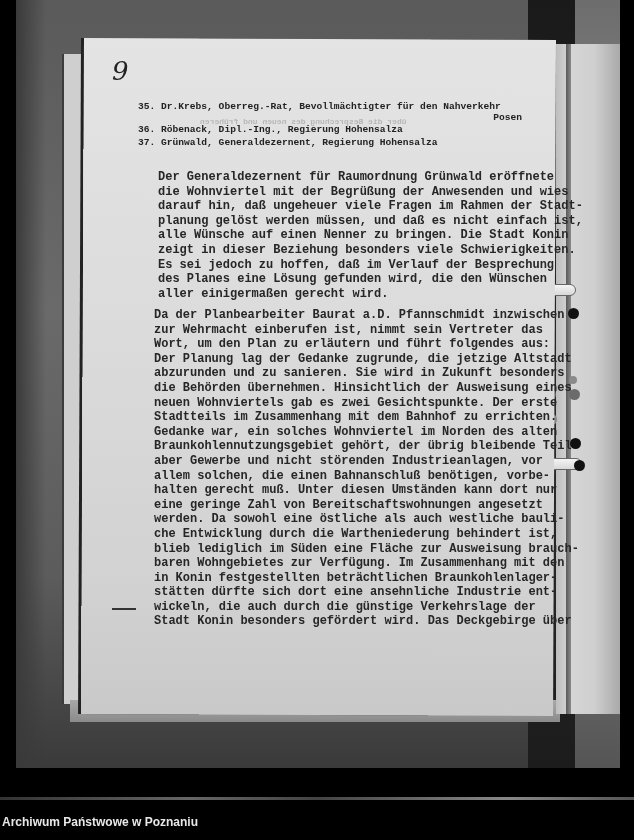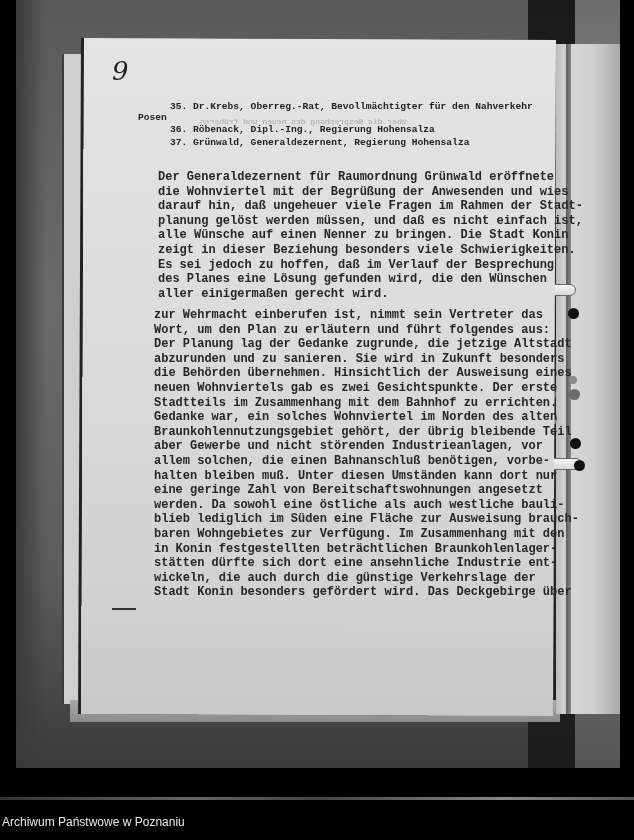--- a/index.html
+++ b/index.html
@@ -58,42 +58,42 @@
   }
   .page-number {
     position: absolute; left: 112px; top: 56px;
     font-family: "DejaVu Serif", serif; font-style: italic;
     font-size: 26px; color: #222;
   }
   .list {
     position: absolute; left: 138px; top: 100px; width: 390px;
     font-size: 9.6px; font-weight: bold; color: #222; line-height: 13.5px;
   }
-  .list .row { white-space: nowrap; margin-left: 32px; }
-  .list .cont { padding-right: 6px; margin-top: -2px; line-height: 11px; }
+  .list .row { white-space: nowrap; }
+  .list .cont { text-align: right; padding-right: 6px; margin-top: -2px; line-height: 11px; }
   .para {
     position: absolute; width: 372px;
     font-size: 12px; font-weight: bold; color: #262626; line-height: 14.6px;
   }
   .para .line { white-space: nowrap; }
   .p1 { left: 158px; top: 170px; }
   .p2 { left: 154px; top: 308px; }
   .bleed {
     position: absolute; left: 200px; top: 117px; font-size: 8px; color: #9a9a9a;
     transform: scaleX(-1); opacity: 0.6; font-weight: bold; white-space: nowrap;
   }
   .margin-mark { position: absolute; left: 112px; top: 608px; width: 24px; height: 2px; background: #333; }
   .footer-rule {
     position: absolute; left: 0; top: 797px; width: 634px; height: 3px;
     background: linear-gradient(90deg, #333 0%, #666 30%, #444 50%, #888 80%, #555 100%);
   }
   .footer {
     position: absolute; left: 2px; top: 815px;
     font-family: "Liberation Sans", "DejaVu Sans", sans-serif;
-    font-size: 12px; font-weight: normal; color: #e8e8e8;
+    font-size: 12px; font-weight: bold; color: #e8e8e8;
   }
 </style>
 </head>
 <body>
 
 <div class="scan-frame"></div>
 <div class="right-dark-strip"></div>
 <div class="right-edge-strip"></div>
 <div class="under-sheet"></div>
 <div class="under-sheet-base"></div>
@@ -141,34 +141,36 @@
   <div class="line">darauf hin, daß ungeheuer viele Fragen im Rahmen der Stadt-</div>
   <div class="line">planung gelöst werden müssen, und daß es nicht einfach ist,</div>
   <div class="line">alle Wünsche auf einen Nenner zu bringen. Die Stadt Konin</div>
   <div class="line">zeigt in dieser Beziehung besonders viele Schwierigkeiten.</div>
   <div class="line">Es sei jedoch zu hoffen, daß im Verlauf der Besprechung</div>
   <div class="line">des Planes eine Lösung gefunden wird, die den Wünschen</div>
   <div class="line">aller einigermaßen gerecht wird.</div>
 </div>
 
 <div class="para p2">
+  <div class="line">Da der Planbearbeiter Baurat a.D. Pfannschmidt inzwischen</div>
   <div class="line">zur Wehrmacht einberufen ist, nimmt sein Vertreter das</div>
   <div class="line">Wort, um den Plan zu erläutern und führt folgendes aus:</div>
   <div class="line">Der Planung lag der Gedanke zugrunde, die jetzige Altstadt</div>
   <div class="line">abzurunden und zu sanieren. Sie wird in Zukunft besonders</div>
   <div class="line">die Behörden übernehmen. Hinsichtlich der Ausweisung eines</div>
   <div class="line">neuen Wohnviertels gab es zwei Gesichtspunkte. Der erste</div>
   <div class="line">Stadtteils im Zusammenhang mit dem Bahnhof zu errichten.</div>
   <div class="line">Gedanke war, ein solches Wohnviertel im Norden des alten</div>
   <div class="line">Braunkohlennutzungsgebiet gehört, der übrig bleibende Teil</div>
   <div class="line">aber Gewerbe und nicht störenden Industrieanlagen, vor</div>
   <div class="line">allem solchen, die einen Bahnanschluß benötigen, vorbe-</div>
-  <div class="line">halten bleiben muß. Unter diesen Umständen kann dort nur</div>
+  <div class="line">halten gerecht muß. Unter diesen Umständen kann dort nur</div>
   <div class="line">eine geringe Zahl von Bereitschaftswohnungen angesetzt</div>
   <div class="line">werden. Da sowohl eine östliche als auch westliche bauli-</div>
+  <div class="line">che Entwicklung durch die Wartheniederung behindert ist,</div>
   <div class="line">blieb lediglich im Süden eine Fläche zur Ausweisung brauch-</div>
   <div class="line">baren Wohngebietes zur Verfügung. Im Zusammenhang mit den</div>
   <div class="line">in Konin festgestellten beträchtlichen Braunkohlenlager-</div>
   <div class="line">stätten dürfte sich dort eine ansehnliche Industrie ent-</div>
   <div class="line">wickeln, die auch durch die günstige Verkehrslage der</div>
   <div class="line">Stadt Konin besonders gefördert wird. Das Deckgebirge über</div>
 </div>
 
 <div class="margin-mark"></div>
 

